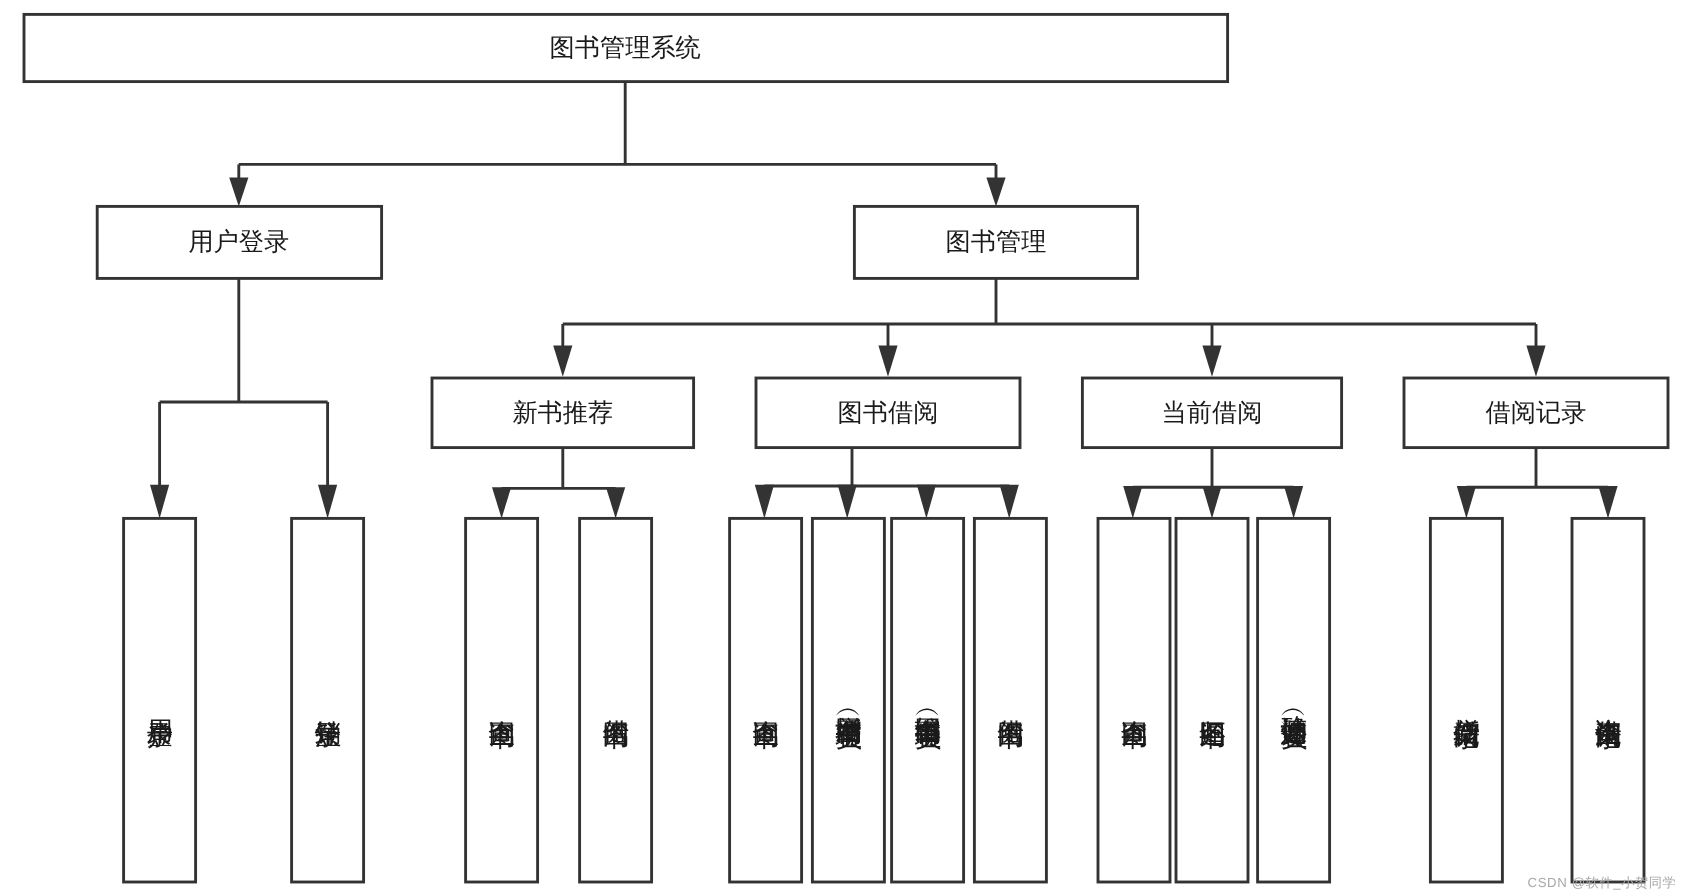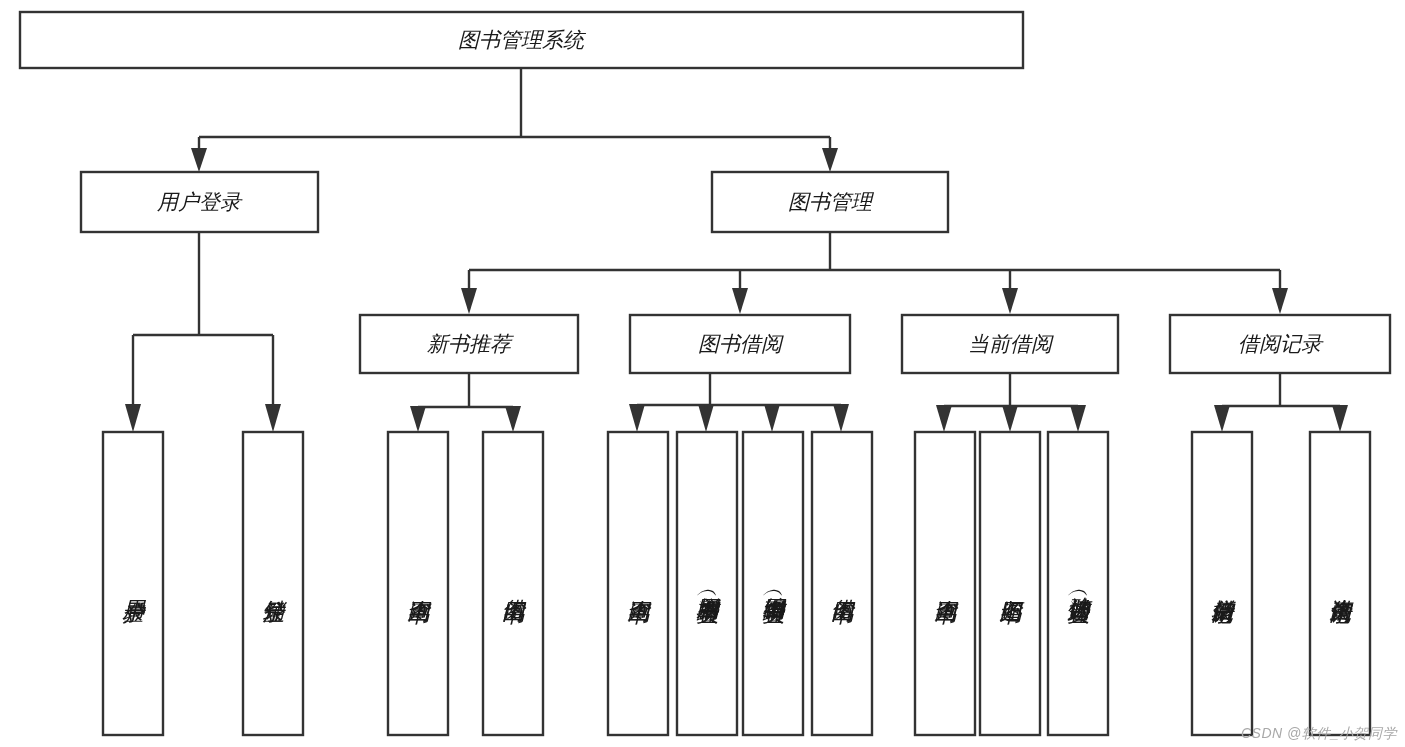--- a/index.html
+++ b/index.html
@@ -9,21 +9,20 @@
   }
   body {
     font-family: "Liberation Sans", "DejaVu Sans", sans-serif;
   }
   #stage {
     position: relative;
     width: 1405px;
     height: 747px;
     background: #ffffff;
     overflow: hidden;
-    font-style: italic;
   }
   svg#diagram {
     position: absolute;
     left: 0;
     top: 0;
     width: 1405px;
     height: 747px;
   }
   .node-box {
     fill: #ffffff;
@@ -61,21 +60,21 @@
     justify-content: center;
     text-align: center;
     pointer-events: none;
     white-space: nowrap;
   }
   .watermark {
     position: absolute;
     right: 8px;
     bottom: 4px;
     font-family: "Liberation Sans", "DejaVu Sans", sans-serif;
-    font-size: 14px;
+    font-size: 11px;
     color: #a8a8a8;
     letter-spacing: 0.5px;
     user-select: none;
   }
 </style>
 </head>
 <body>
 
 <div id="stage">
 

